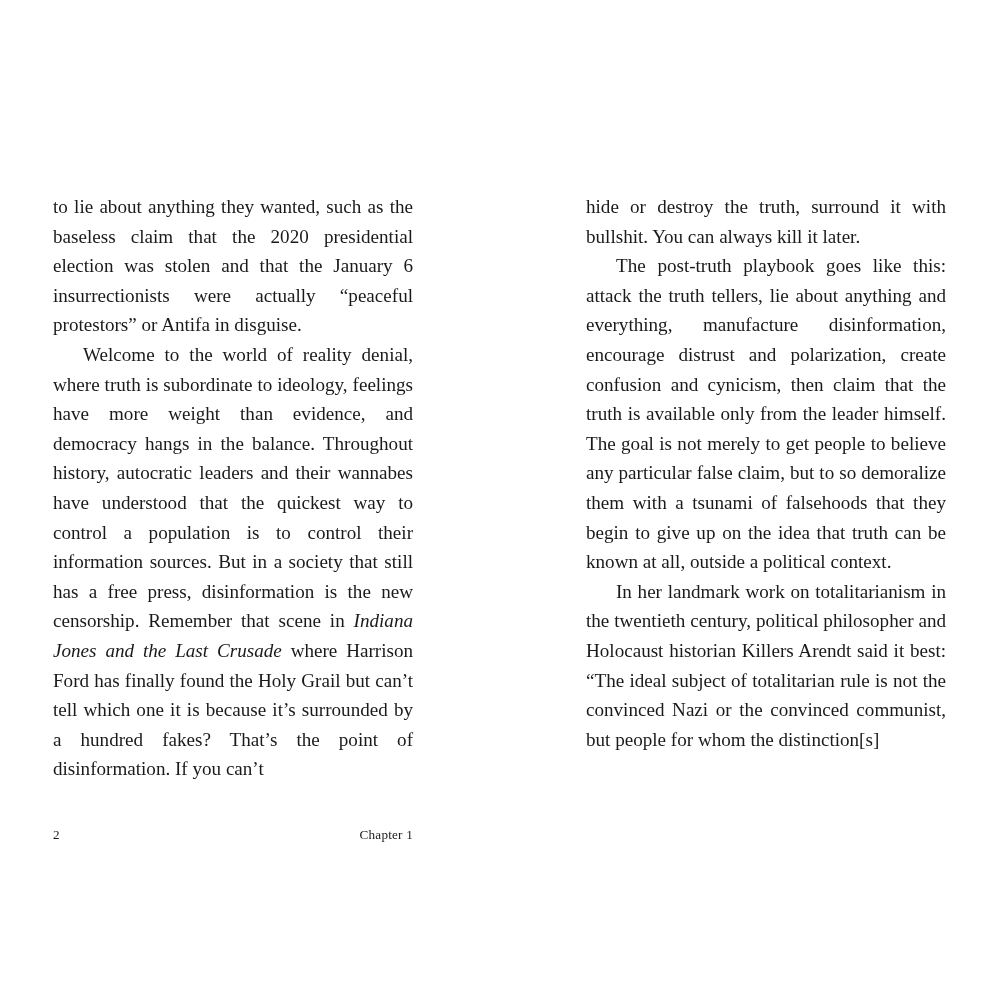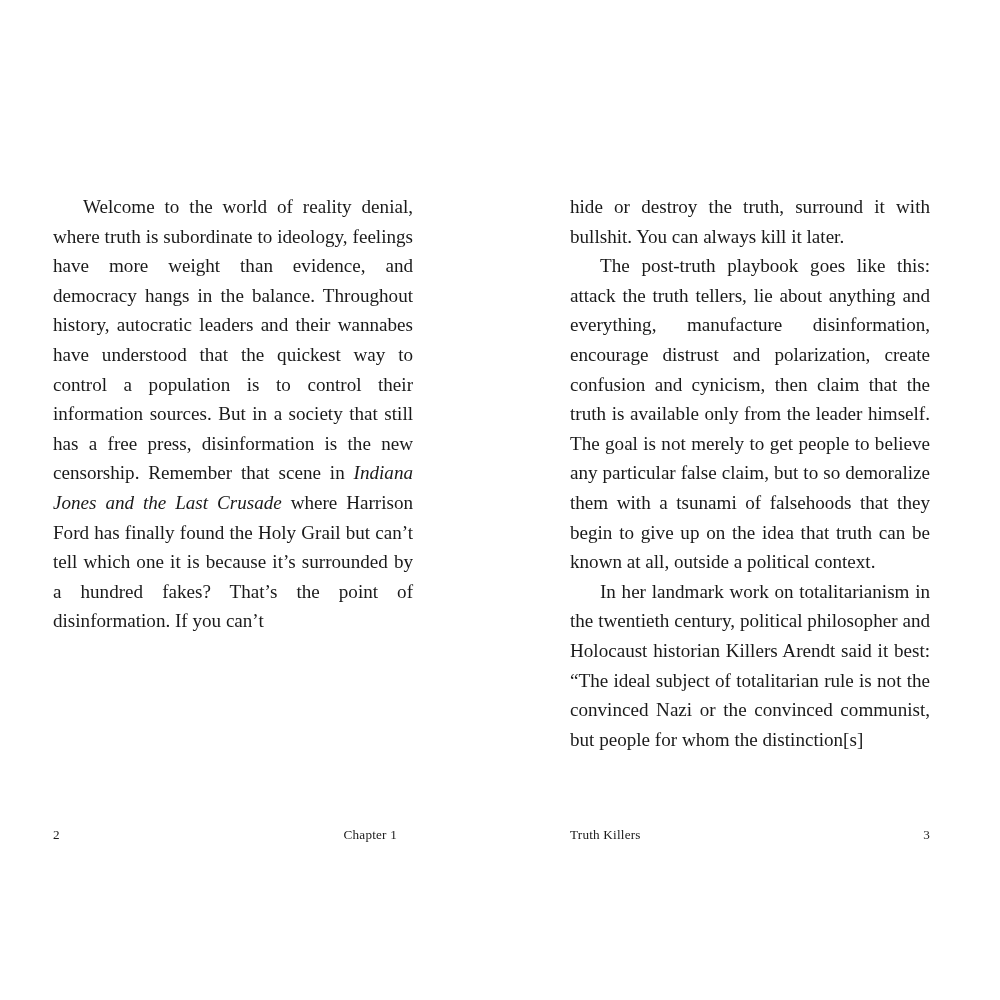--- a/index.html
+++ b/index.html
@@ -24,21 +24,21 @@
   }
 
   
   .page {
     position: absolute;
     top: 0;
     height: 1000px;
     background: #ffffff;
   }
   .page.verso { left: 0;   width: 500px; }
-  .page.recto { left: 483px; width: 500px; }
+  .page.recto { left: 499px; width: 500px; }
 
   
   .textblock {
     position: absolute;
     top: 192px;
     width: 360px;
     font-size: 19.1px;
     line-height: 29.6px;
     text-align: justify;
     text-justify: inter-word;
@@ -86,31 +86,32 @@
     top: 0;
     white-space: nowrap;
   }
   .runningfoot .foot-right {
     position: absolute;
     right: 0;
     top: 0;
     white-space: nowrap;
   }
   
-  .verso .runningfoot .foot-right { right: 16px; }
+  .verso .runningfoot .foot-right { right: 0px; }
 </style>
 </head>
 <body>
 
 <div id="spread">
 
   <div class="page verso">
 
     <div class="textblock">
 
+      <p>to lie about anything they wanted, such as the baseless claim that the 2020 presidential election was stolen and that the January 6 insurrectionists were actually “peaceful protestors” or Antifa in disguise.</p>
 
       <p class="indent"><span>Welcome to the world of reality denial, where truth is subordinate to ideology, feelings have more weight than evidence, and democracy hangs in the balance. Throughout history, autocratic leaders and their wannabes have understood that the quickest way to control a population is to control their information sources. But in a society that still has a free press, disinformation is the new censorship. Remember that scene in </span><i>Indiana Jones and the Last Crusade</i><span> where Harrison Ford has finally found the Holy Grail but can’t tell which one it is because it’s surrounded by a hundred fakes? That’s the point of disinformation. If you can’t</span></p>
 
     </div>
 
     <div class="runningfoot">
       <span class="foot-left">2</span>
       <span class="foot-right">Chapter 1</span>
     </div>
 
@@ -121,20 +122,16 @@
     <div class="textblock">
 
       <p>hide or destroy the truth, surround it with bullshit. You can always kill it later.</p>
 
       <p class="indent">The post-truth playbook goes like this: attack the truth tellers, lie about anything and everything, manufacture disinformation, encourage distrust and polarization, create confusion and cynicism, then claim that the truth is available only from the leader himself. The goal is not merely to get people to believe any particular false claim, but to so demoralize them with a tsunami of falsehoods that they begin to give up on the idea that truth can be known at all, outside a political context.</p>
 
       <p class="indent">In her landmark work on totalitarianism in the twentieth century, political philosopher and Holocaust historian Killers Arendt said it best: “The ideal subject of totalitarian rule is not the convinced Nazi or the convinced communist, but people for whom the distinction[s]</p>
 
     </div>
 
-    <div class="runningfoot">
-      <span class="foot-left">Truth Killers</span>
-      <span class="foot-right">3</span>
-    </div>
 
   </div>
 
 </div>
 
 </body></html>

